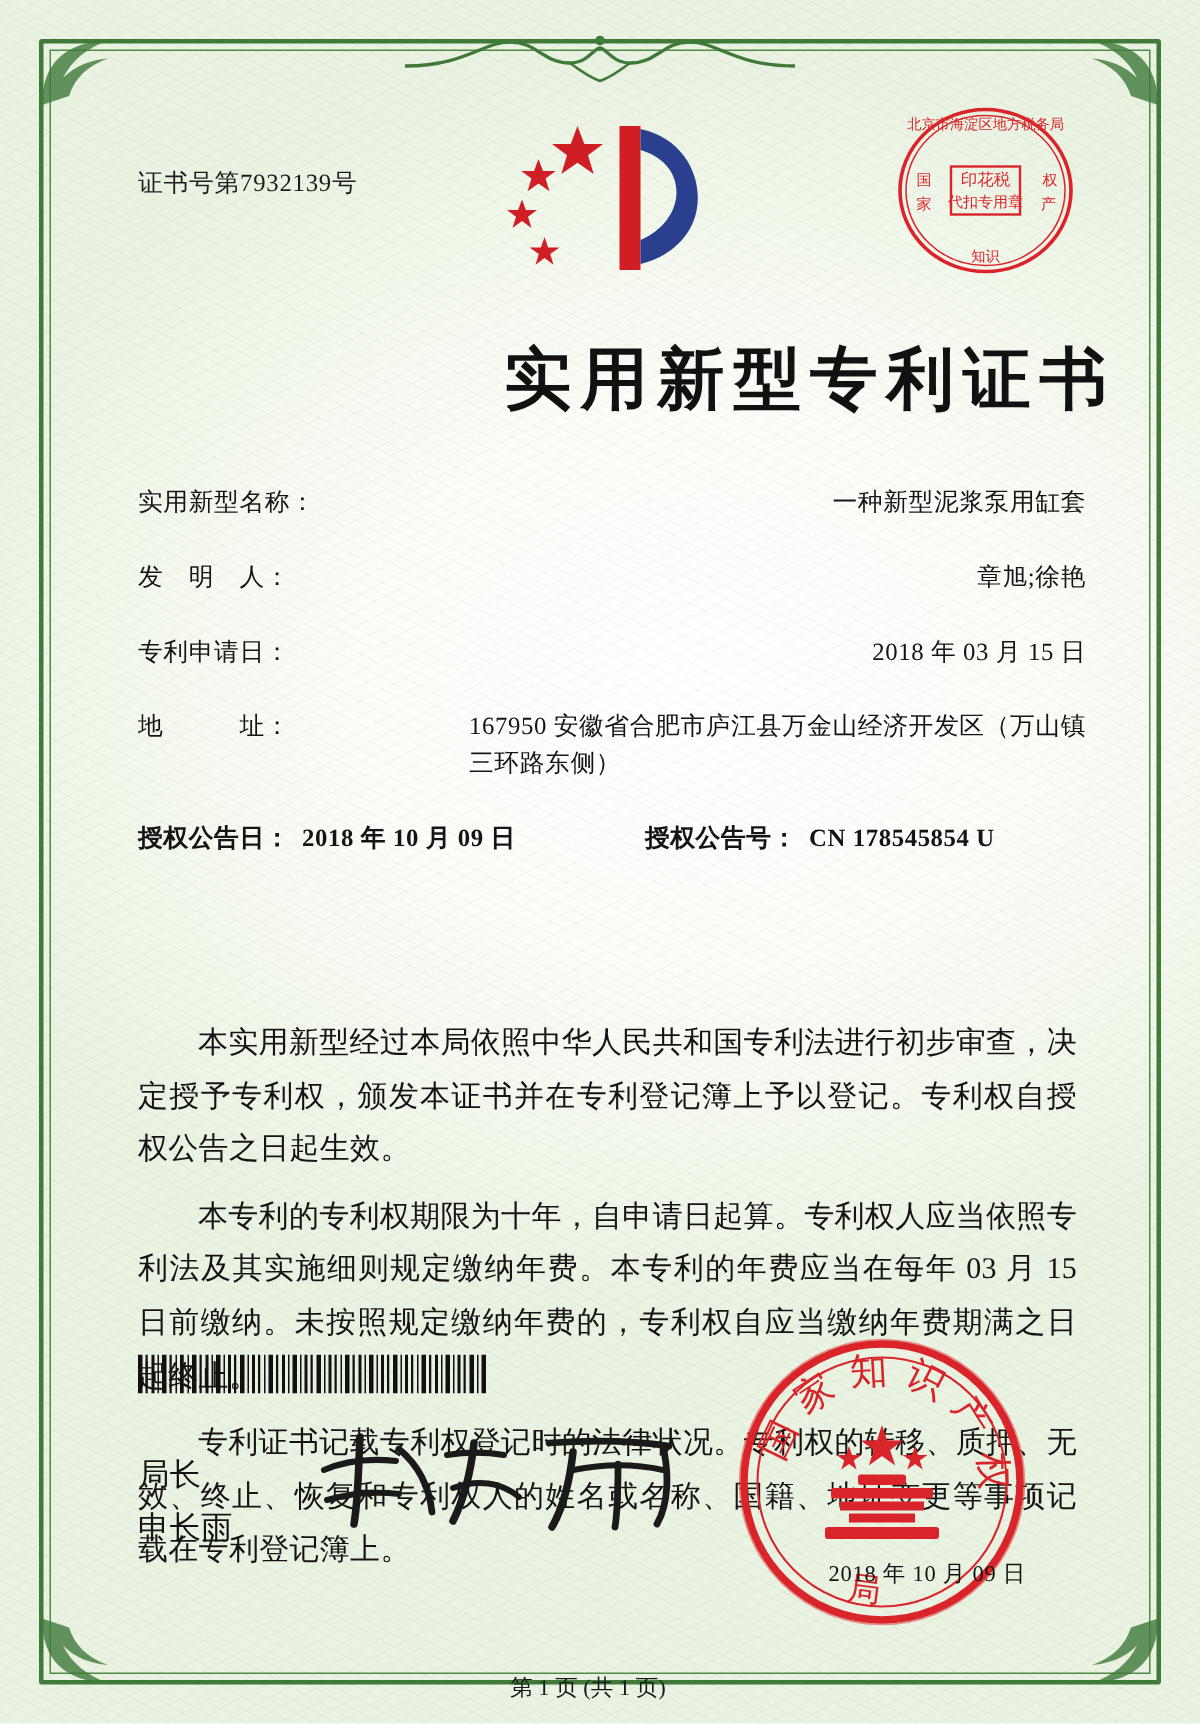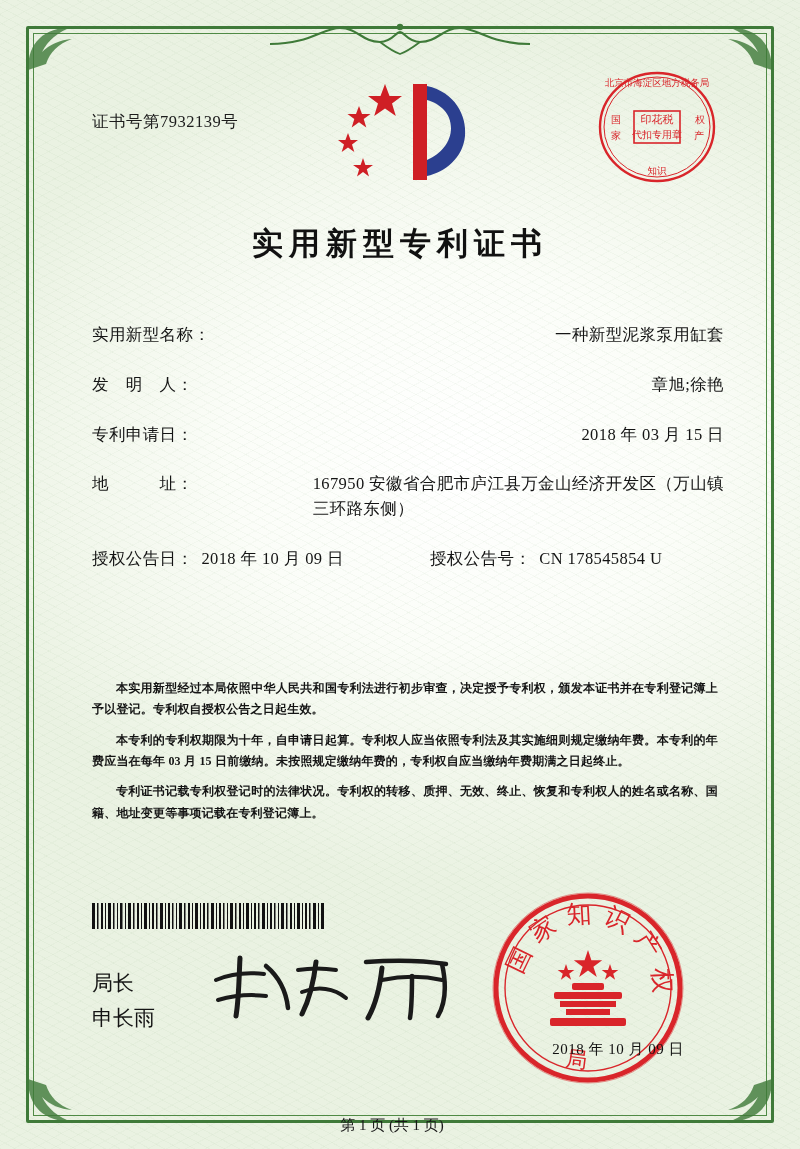--- a/index.html
+++ b/index.html
@@ -88,22 +88,22 @@
     right: 26px;
     top: 18px;
     width: 122px;
     height: 122px;
   }
 
   .title {
     position: absolute;
     left: 0; right: 0;
     top: 175px;
-    text-align: center;
-    font-size: 31px;
+    text-align: right;
+    font-size: 45px;
     font-weight: bold;
     letter-spacing: 6px;
     color: #111;
     font-family: "DejaVu Serif", "Liberation Serif", serif;
   }
 
   .fields {
     position: absolute;
     left: 36px;
     right: 20px;
@@ -130,35 +130,35 @@
   .field-value .cont {
     display: block;
     margin-left: 0;
   }
   .row-two {
     display: flex;
     margin-bottom: 18px;
   }
   .row-two .half {
     display: flex;
+    font-weight: bold;
   }
   .row-two .half.second {
     margin-left: 86px;
   }
 
   .body-text {
     position: absolute;
     left: 36px;
     right: 26px;
     top: 630px;
-    font-size: 12px;
+    font-size: 20px;
     line-height: 1.78;
     color: #141414;
     letter-spacing: 0.2px;
-    font-weight: bold;
   }
   .body-text p {
     margin: 0 0 9px 0;
     text-indent: 2em;
     text-align: justify;
   }
 
   .barcode {
     position: absolute;
     left: 36px;

